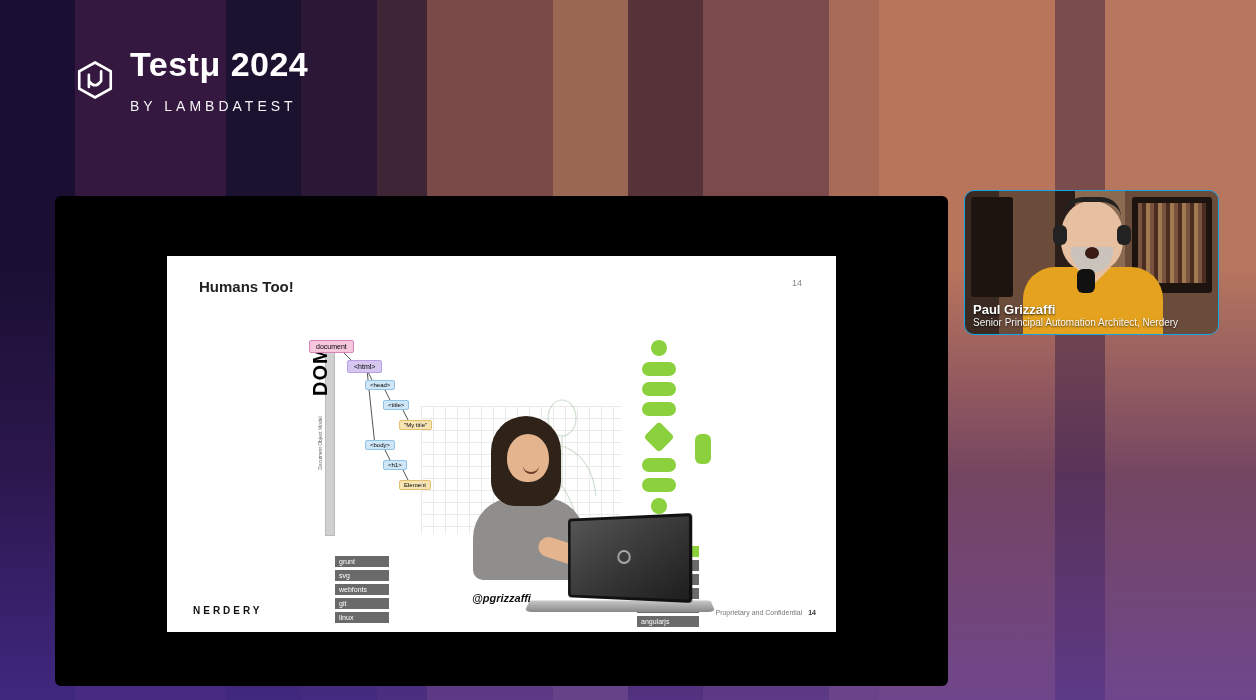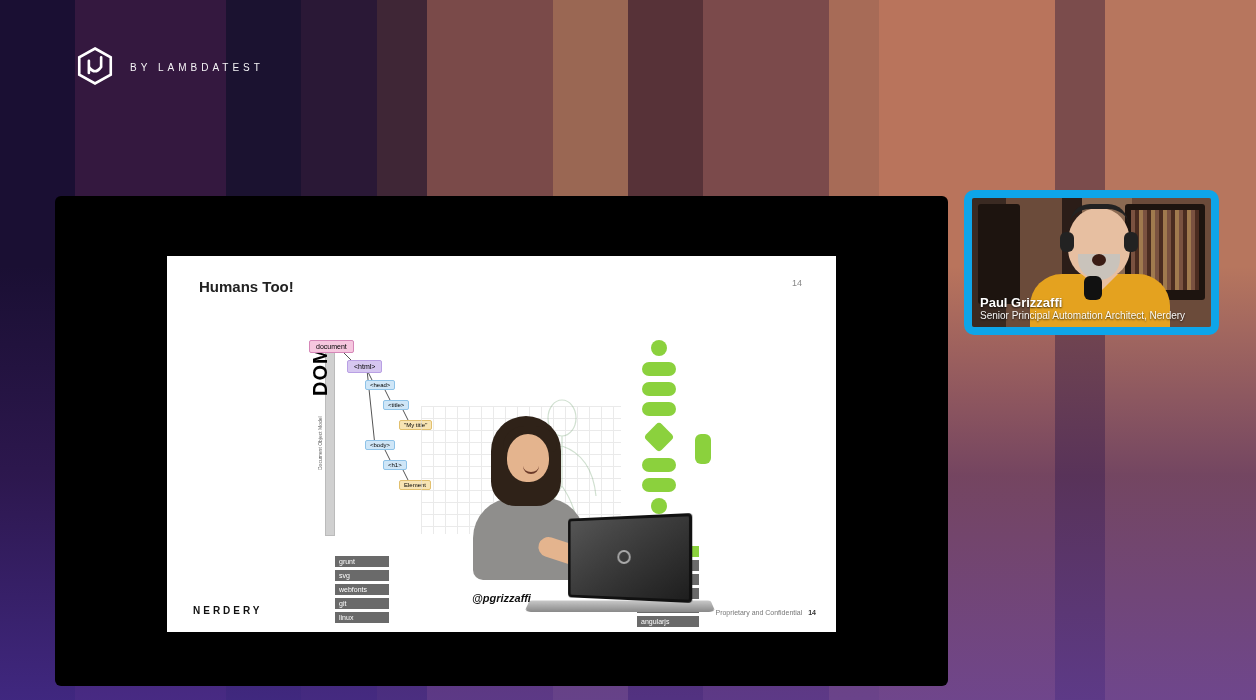--- a/index.html
+++ b/index.html
@@ -26,21 +26,21 @@
     content:""; position:absolute; inset:0;
     background: linear-gradient(180deg, rgba(0,0,0,0) 0%, rgba(0,0,0,0) 38%, rgba(60,30,100,.55) 68%, rgba(80,50,160,.7) 100%);
   }
   .logo { position: absolute; left: 74px; top: 45px; display:flex; align-items:center; color:#fff; }
   .logo-mark {
     width:42px; height:42px; margin-right:14px; position:relative;
   }
   .logo-mark svg { width:42px; height:42px; }
   .logo-text { display:flex; flex-direction:column; }
   .logo-line1 { font-size:34px; font-weight:700; letter-spacing:.5px; }
-  .logo-line2 { font-size:10px; letter-spacing:4px; margin-top:2px; opacity:.95; font-weight:500; }
+  .logo-line2 { font-size:14px; letter-spacing:4px; margin-top:14px; opacity:.95; font-weight:500; }
 
   .slide-frame {
     position:absolute; left:55px; top:196px; width:893px; height:490px;
     background:#000; border-radius:6px;
   }
   .slide {
     position:absolute; left:112px; top:60px; width:669px; height:376px;
     background:#ffffff;
   }
   .slide-title { position:absolute; left:32px; top:22px; font-size:15px; font-weight:700; color:#222; }
@@ -107,21 +107,21 @@
   .person .smile{ position:absolute; left:112px; top:60px; width:16px; height:8px; border-bottom:2px solid #6b3a2a; border-radius:0 0 10px 10px; }
   .person .torso{ position:absolute; left:62px; top:92px; width:112px; height:82px; background:#8f8e8c; border-radius:40px 40px 10px 10px; }
   .person .arm  { position:absolute; left:126px; top:140px; width:78px; height:20px; background:#e4b48e; border-radius:14px; transform:rotate(18deg); }
   .lap-screen{ position:absolute; left:150px; top:110px; width:130px; height:84px; background:linear-gradient(145deg,#555,#1e1e1e); border:3px solid #111; border-radius:4px; transform:perspective(300px) rotateY(-18deg);}
   .lap-base  { position:absolute; left:116px; top:190px; width:186px; height:20px; background:linear-gradient(#c9c9c9,#8a8a8a); border-radius:3px 3px 6px 6px; transform:perspective(300px) rotateX(55deg);}
   .lap-logo  { position:absolute; left:206px; top:144px; width:14px; height:14px; border:2px solid #aaa; border-radius:50%; transform:perspective(300px) rotateY(-18deg);}
 
   
   .speaker {
     position:absolute; left:964px; top:190px; width:255px; height:145px;
-    border:8px solid #0ea5e9; border-radius:10px; overflow:hidden;
+    border:1px solid #0ea5e9; border-radius:10px; overflow:hidden;
     background:#737373;
   }
   .sp-bg {
     position:absolute; inset:0;
     background:
       linear-gradient(90deg,#3a2a22 0 34px,#6b4b3a 34px 90px,#2b1d18 90px 110px,#8b6a52 110px 160px,#6b4b3a 160px 100%);
   }
   .shelf { position:absolute; background:#1d140f; }
   .shelf.s1{ left:6px; top:6px; width:42px; height:100px; border-radius:3px;}
   .shelf.s2{ right:6px; top:6px; width:80px; height:96px; border-radius:3px;}
@@ -146,20 +146,21 @@
 <div class="bg"></div>
 
 <div class="logo">
   <div class="logo-mark">
     <svg viewBox="0 0 48 48">
       <path d="M24 4 L42 14 L42 34 L24 44 L6 34 L6 14 Z" fill="none" stroke="#fff" stroke-width="3"></path>
       <path d="M17 18 v14 M17 25 q7 10 14 0 v-11" fill="none" stroke="#fff" stroke-width="3" stroke-linecap="round"></path>
     </svg>
   </div>
   <div class="logo-text">
+    <div class="logo-line1">Testμ 2024</div>
     <div class="logo-line2">BY LAMBDATEST</div>
   </div>
 </div>
 
 <div class="slide-frame">
   <div class="slide">
     <div class="slide-title">Humans Too!</div>
     <div class="slide-page">14</div>
 
     <div class="dom-area">

